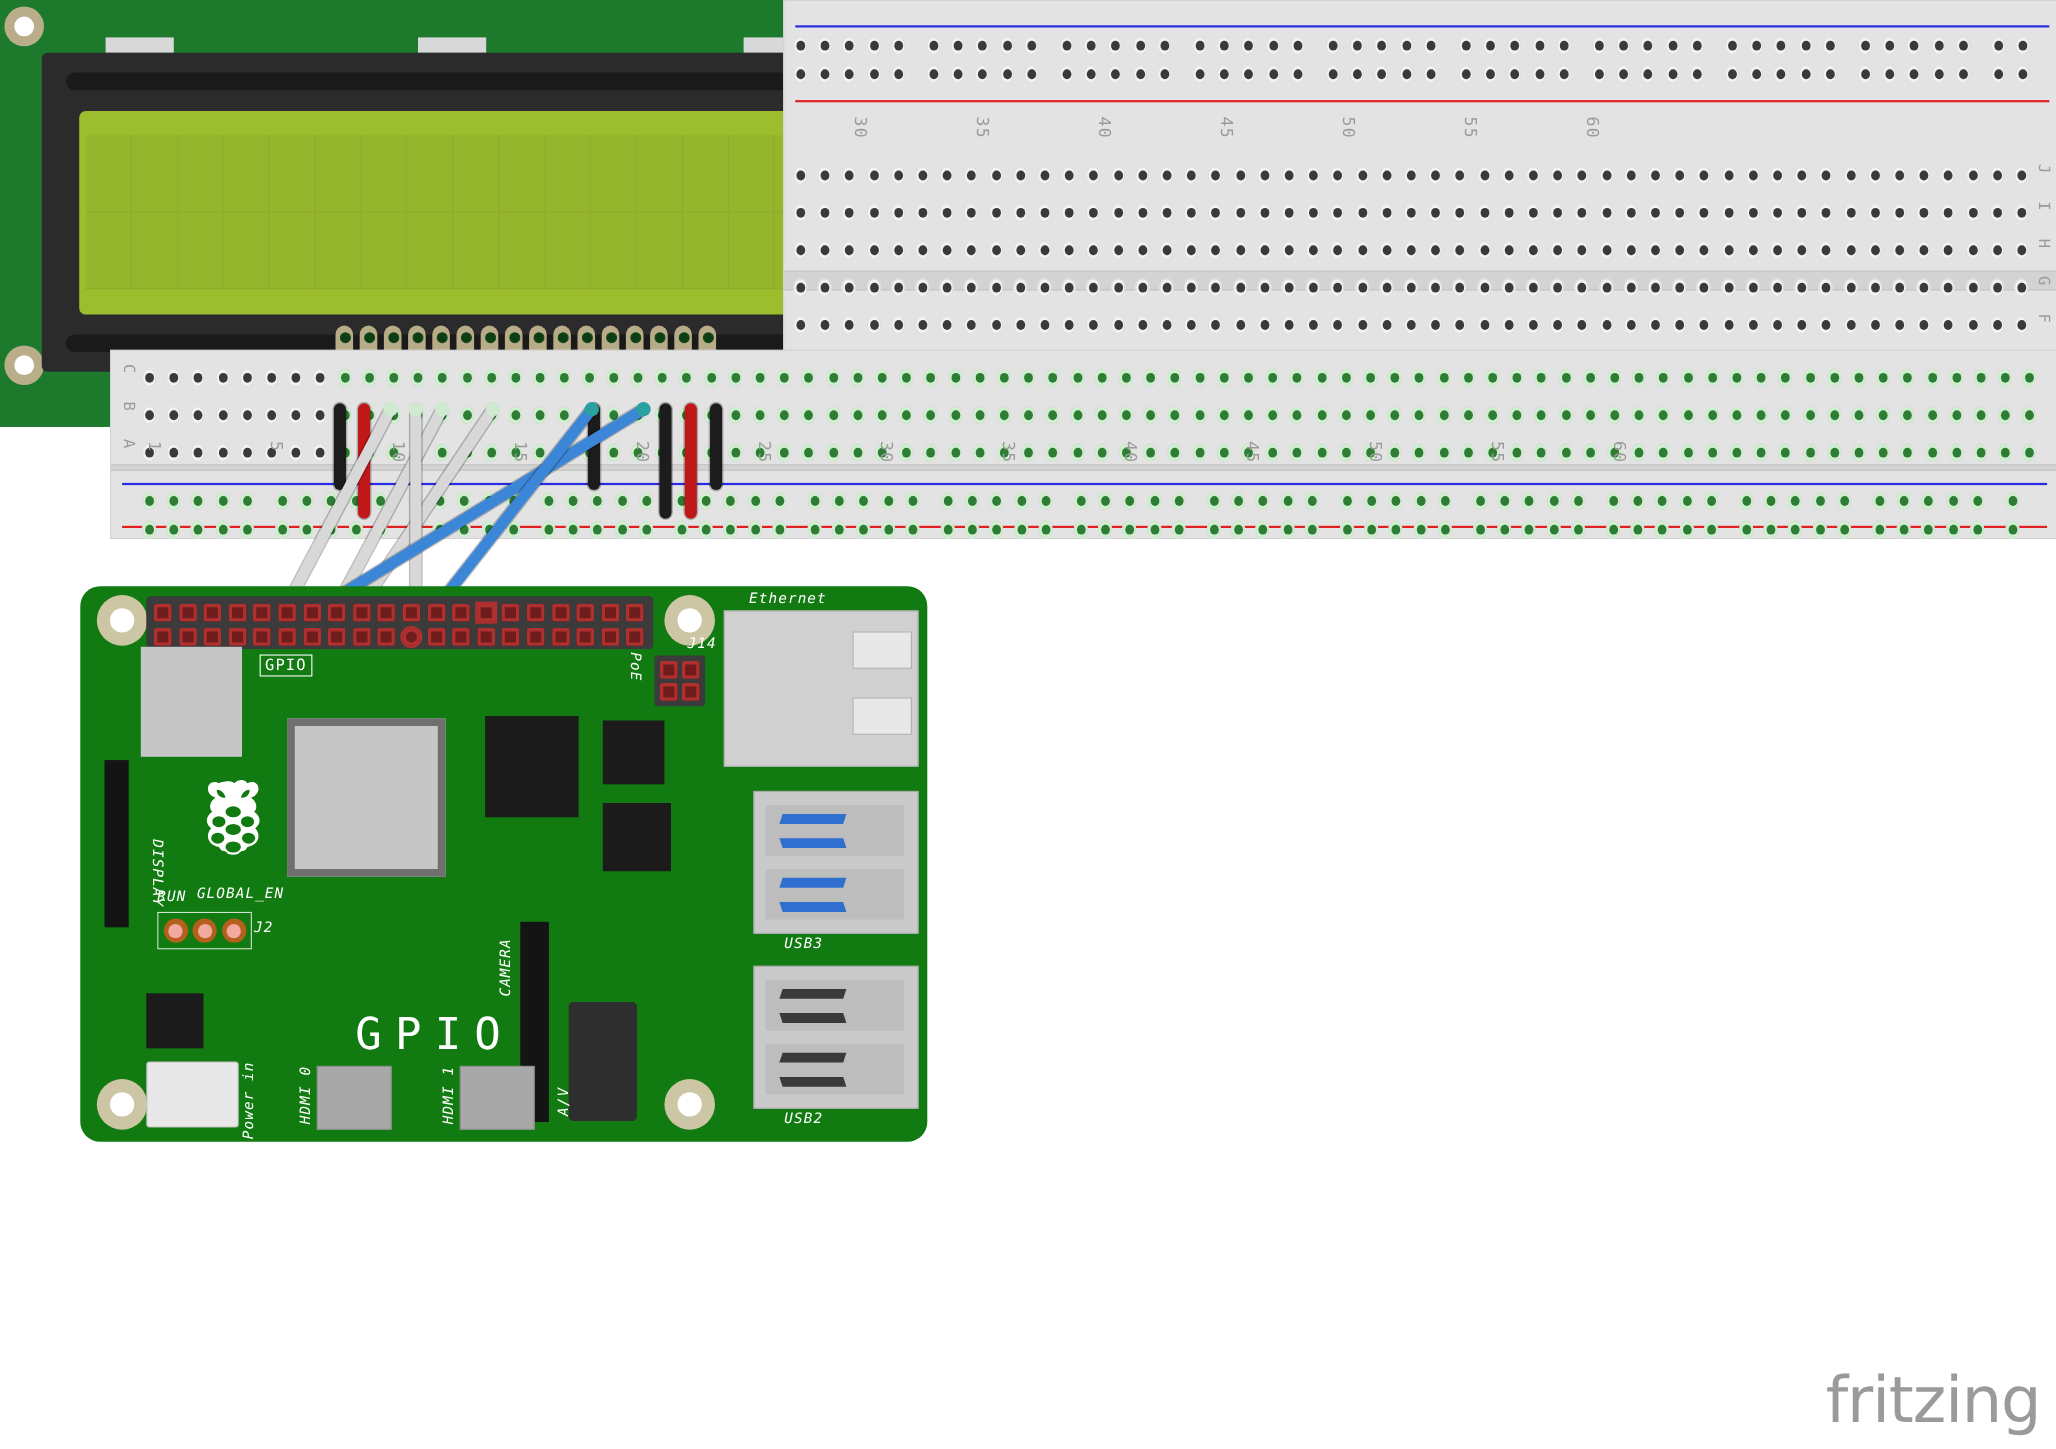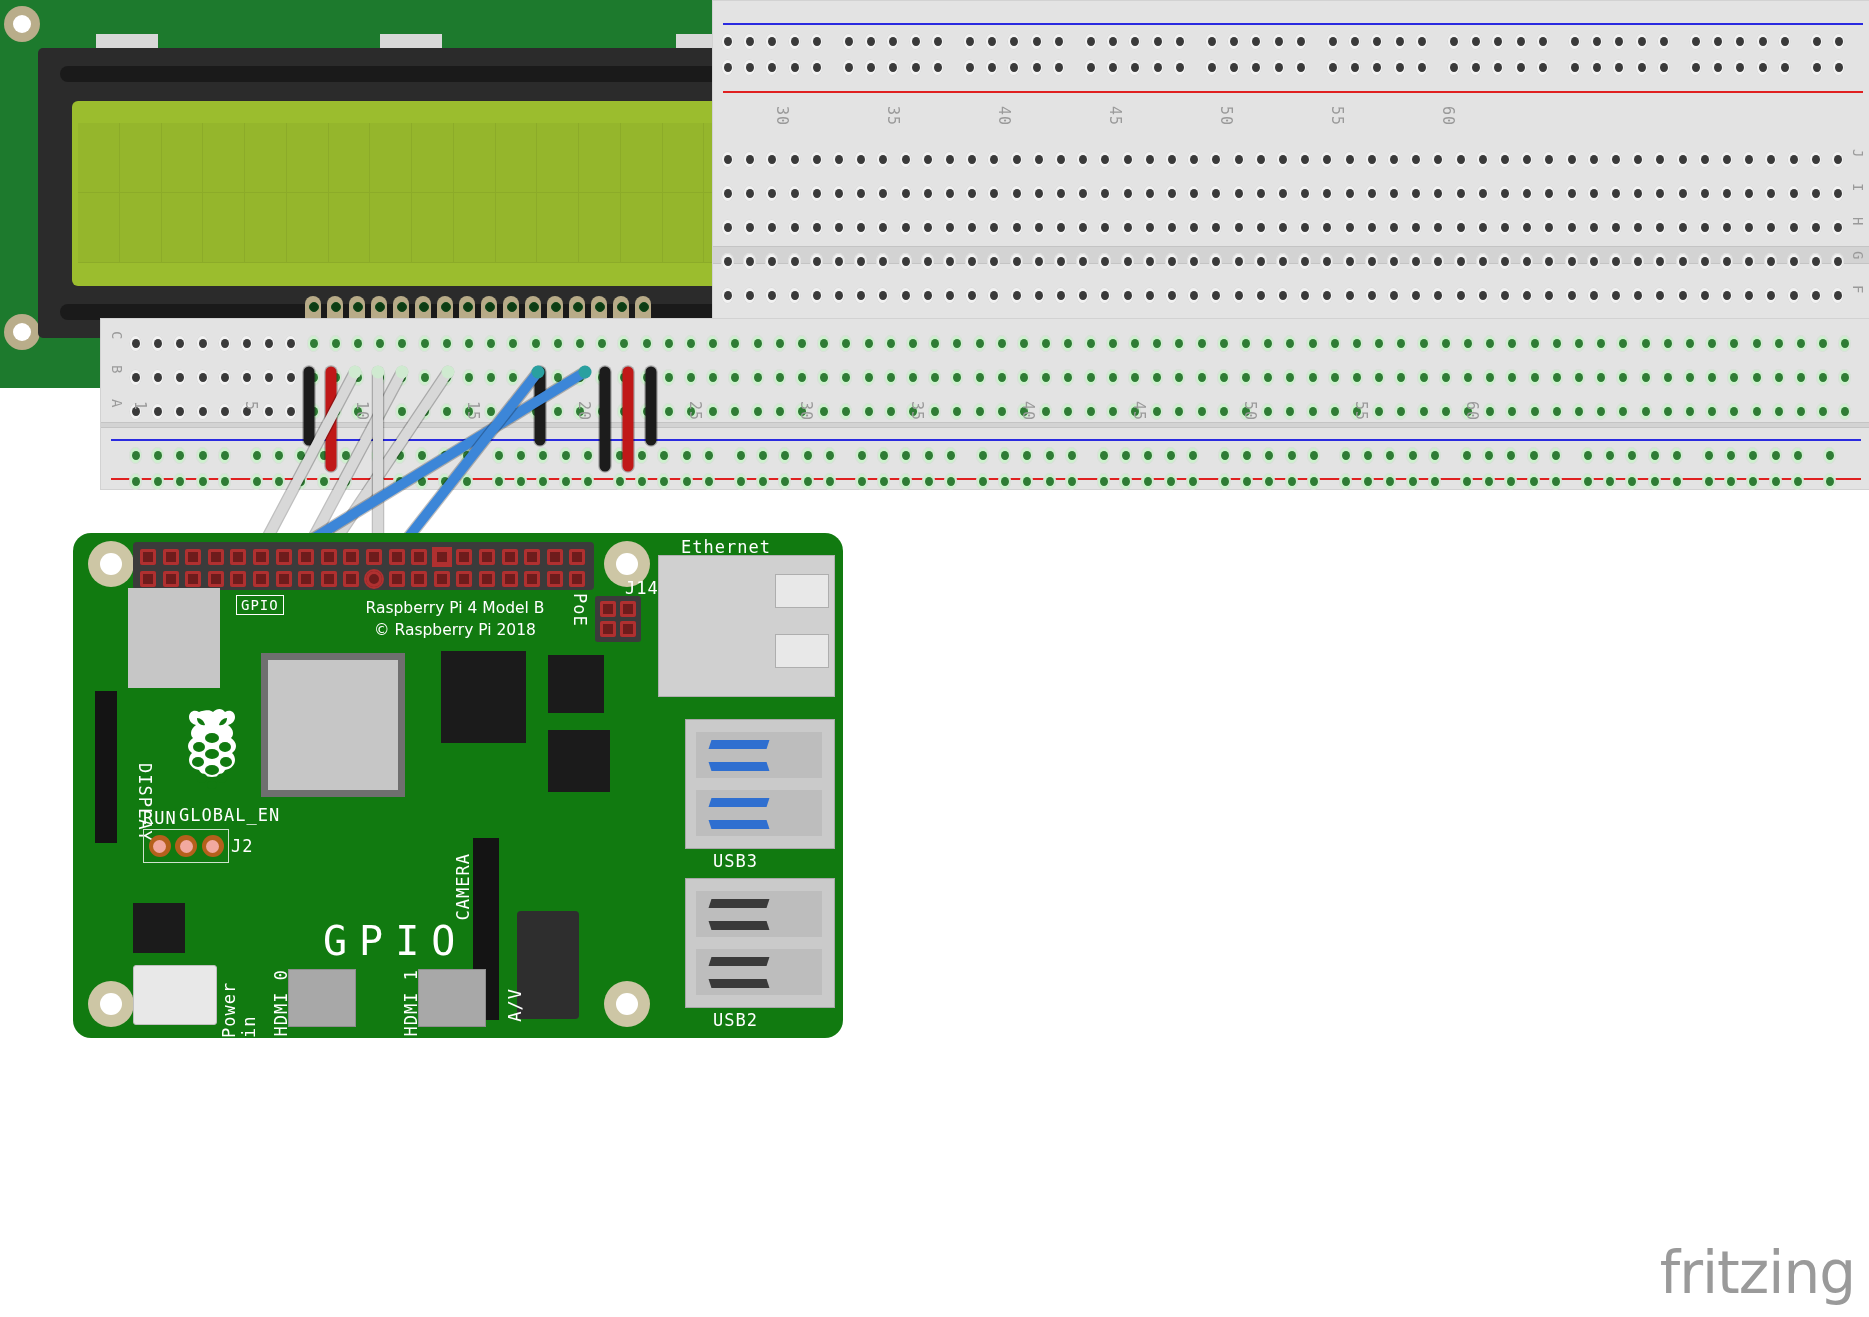--- a/index.html
+++ b/index.html
@@ -58,21 +58,21 @@
        background:#117a10;border-radius:18px;}
   .rpi-hole{position:absolute;width:46px;height:46px;border-radius:50%;background:#cdc6a5;
        display:flex;align-items:center;justify-content:center;}
   .rpi-hole:after{content:"";width:22px;height:22px;border-radius:50%;background:#fff;}
   #gpio-header{position:absolute;left:60px;top:9px;width:461px;height:48px;
        background:#3b3b3b;border-radius:4px;}
   .gpio-pin{position:absolute;width:16px;height:16px;background:#6e1c1c;border-radius:2px;
        box-shadow:inset 0 0 0 3px #b03030;}
   .gpio-pin.sq{border-radius:0;box-shadow:inset 0 0 0 3px #b03030,0 0 0 2px #b03030;}
   .gpio-pin.circ{border-radius:50%;box-shadow:inset 0 0 0 3px #b03030,0 0 0 2px #b03030;}
-  .rpi-label{position:absolute;color:#ffffff;font-size:17px;letter-spacing:1px;}
+  .rpi-label{position:absolute;color:#ffffff;font-size:13px;letter-spacing:1px;font-style:italic;}
   .rpi-label.vert{writing-mode:vertical-rl;}
   .rpi-label.vert180{writing-mode:vertical-rl;transform:rotate(180deg);}
   #gpio-box{position:absolute;left:163px;top:62px;padding:1px 4px;border:1.5px solid #fff;
        color:#fff;font-size:14px;letter-spacing:1px;}
   #rpi-title{position:absolute;left:232px;top:64px;width:300px;text-align:center;
        color:#fff;font-size:15.5px;line-height:1.45;font-family:"DejaVu Sans",sans-serif;}
   .chip{position:absolute;background:#1b1b1b;}
   #soc{position:absolute;left:188px;top:120px;width:130px;height:130px;background:#c6c6c6;
        border:7px solid #6f6f6f;}
   #ram{position:absolute;left:55px;top:55px;width:92px;height:100px;background:#c6c6c6;}
@@ -2516,24 +2516,20 @@
       <div class="gpio-pin" style="left: 300.8px; top: 29px;"></div>
       <div class="gpio-pin" style="left: 323.4px; top: 29px;"></div>
       <div class="gpio-pin" style="left: 346px; top: 29px;"></div>
       <div class="gpio-pin" style="left: 368.6px; top: 29px;"></div>
       <div class="gpio-pin" style="left: 391.2px; top: 29px;"></div>
       <div class="gpio-pin" style="left: 413.8px; top: 29px;"></div>
       <div class="gpio-pin" style="left: 436.4px; top: 29px;"></div>
     </div>
   <div id="gpio-box">GPIO</div>
 
-  <div id="rpi-title">
-    <div>Raspberry Pi 4 Model B</div>
-    <div>© Raspberry Pi 2018</div>
-  </div>
 
   <div id="ram"></div>
   <div id="soc"></div>
   <div class="chip" style="left:368px;top:118px;width:85px;height:92px;"></div>
   <div class="chip" style="left:475px;top:122px;width:56px;height:58px;"></div>
   <div class="chip" style="left:475px;top:197px;width:62px;height:62px;"></div>
   <div class="chip" style="left:60px;top:370px;width:52px;height:50px;"></div>
 
   <svg id="pi-logo" viewBox="0 0 70 88">
     <g fill="#ffffff">

